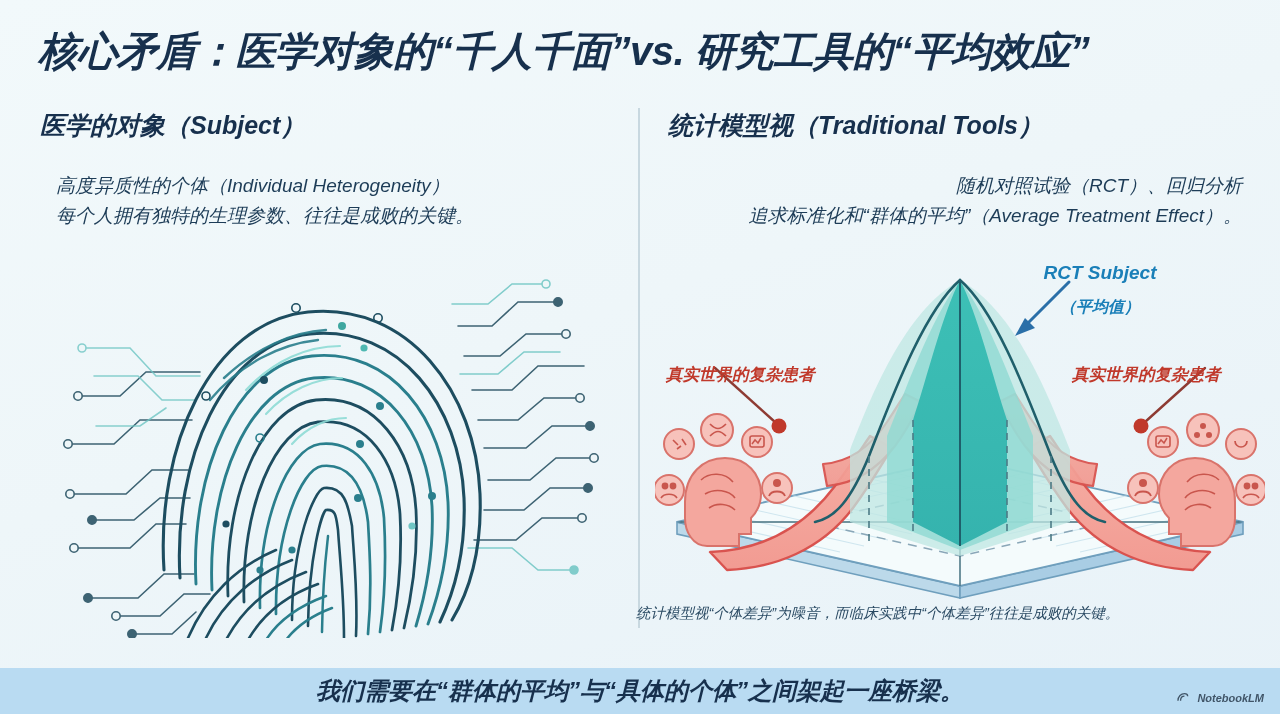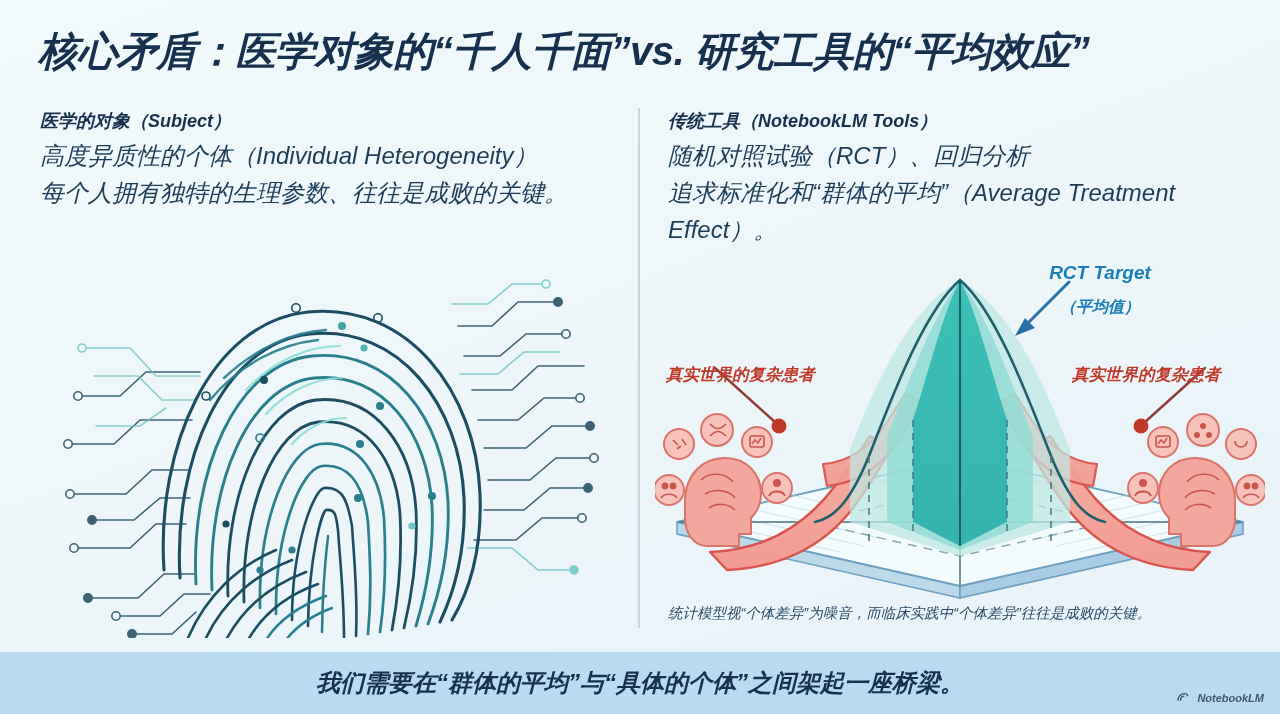--- a/index.html
+++ b/index.html
@@ -29,28 +29,28 @@
     position:absolute;left:638px;top:108px;width:2px;height:520px;
     background:#c8d8e0;
   }
 
   
   .col{position:absolute;top:110px;}
   #col-left{left:40px;width:580px;}
   #col-right{left:668px;width:590px;}
 
   .col-head{
-    font-size:18px;font-weight:bold;color:#17304d;
-    margin:0 0 4px 0;line-height:1.25;
+    font-size:25px;font-weight:bold;color:#17304d;
+    margin:0 0 30px 0;line-height:1.25;
   }
   .col-body{
-    font-size:24px;color:#1d3c57;line-height:1.55;margin:0;
+    font-size:19px;color:#1d3c57;line-height:1.55;margin:16px;
   }
   .col-body div{white-space:nowrap;}
-  #col-right .col-body div{white-space:normal;}
+  #col-right .col-body div{white-space:normal;text-align:right;}
 
   
   #fingerprint{
     position:absolute;left:60px;top:248px;width:560px;height:390px;
   }
 
   
   #chart{
     position:absolute;left:655px;top:250px;width:610px;height:350px;
   }
@@ -66,27 +66,27 @@
     left:666px;top:364px;width:190px;
     font-size:16.5px;color:#c0392b;text-align:left;
   }
   #ann-right{
     left:1072px;top:364px;width:200px;
     font-size:16.5px;color:#c0392b;text-align:left;
   }
 
   
   #caption{
-    position:absolute;left:668px;top:604px;width:604px;
+    position:absolute;left:636px;top:604px;width:604px;
     font-size:14.5px;color:#2a4a63;white-space:nowrap;
   }
 
   
   #banner{
-    position:absolute;left:0;bottom:0;width:1280px;height:62px;
+    position:absolute;left:0;bottom:0;width:1280px;height:46px;
     background:#b9dbf2;
     display:flex;align-items:center;justify-content:center;
   }
   #banner-text{
     font-size:24px;font-weight:bold;color:#17304d;
     letter-spacing:0px;
   }
   #watermark{
     position:absolute;right:16px;bottom:10px;
     display:flex;align-items:center;gap:8px;
@@ -230,21 +230,21 @@
         <circle cx="298" cy="250" r="4" fill="#2a7f8d"></circle>
         <circle cx="166" cy="276" r="3.6" fill="#1d4d60"></circle>
         <circle cx="232" cy="302" r="3.6" fill="#2a7f8d"></circle>
         <circle cx="200" cy="322" r="3.6" fill="#2a7f8d"></circle>
         <circle cx="352" cy="278" r="3.6" fill="#6fc6c4"></circle>
       </g>
     </g>
   </svg>
 
   <div class="col" id="col-right">
-    <div class="col-head">传统工具（NotebookLM Tools）</div>
+    <div class="col-head">统计模型视（Traditional Tools）</div>
     <div class="col-body">
       <div>随机对照试验（RCT）、回归分析</div>
       <div>追求标准化和“群体的平均”（Average Treatment Effect）。</div>
     </div>
   </div>
 
   <svg id="chart" viewBox="0 0 610 350">
     <defs>
       <clipPath id="slabclip">
           <polygon points="305,208 588,272 305,336 22,272"></polygon>
@@ -424,21 +424,21 @@
       <g>
         <circle cx="596" cy="240" r="15" fill="#f7c2bb" stroke="#d9736b"></circle>
         <circle cx="592" cy="236" r="3.4" fill="#c9564d" stroke="none"></circle>
         <circle cx="600" cy="236" r="3.4" fill="#c9564d" stroke="none"></circle>
         <path d="M588 248 c3 -5 13 -5 16 0" stroke="#c9564d" stroke-width="1.6" fill="none"></path>
       </g>
     </g>
   </svg>
 
   <div class="ann" id="ann-rct">
-    <span>RCT Target</span>
+    <span>RCT Subject</span>
     <span class="sub">（平均值）</span>
   </div>
   <div class="ann" id="ann-left">真实世界的复杂患者</div>
   <div class="ann" id="ann-right">真实世界的复杂患者</div>
 
   <div id="caption">统计模型视“个体差异”为噪音，而临床实践中“个体差异”往往是成败的关键。</div>
 
   <div id="banner">
     <div id="banner-text">我们需要在“群体的平均”与“具体的个体”之间架起一座桥梁。</div>
   </div>

